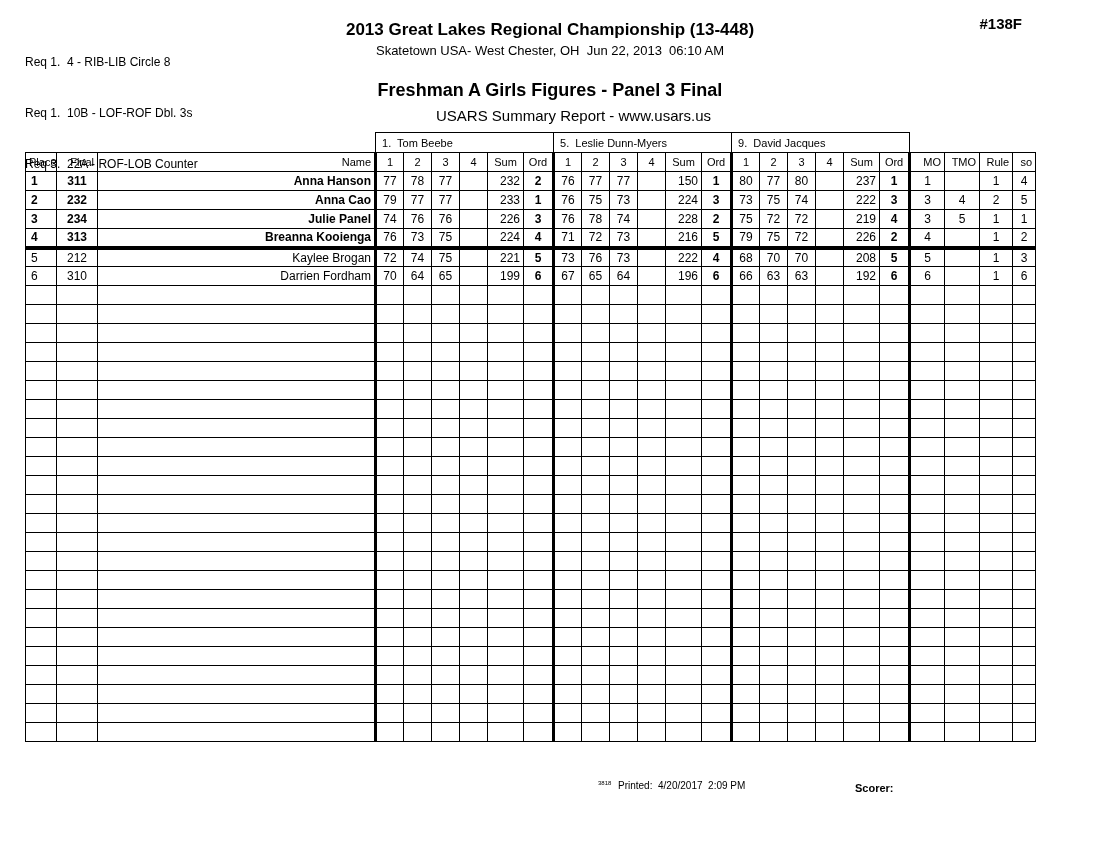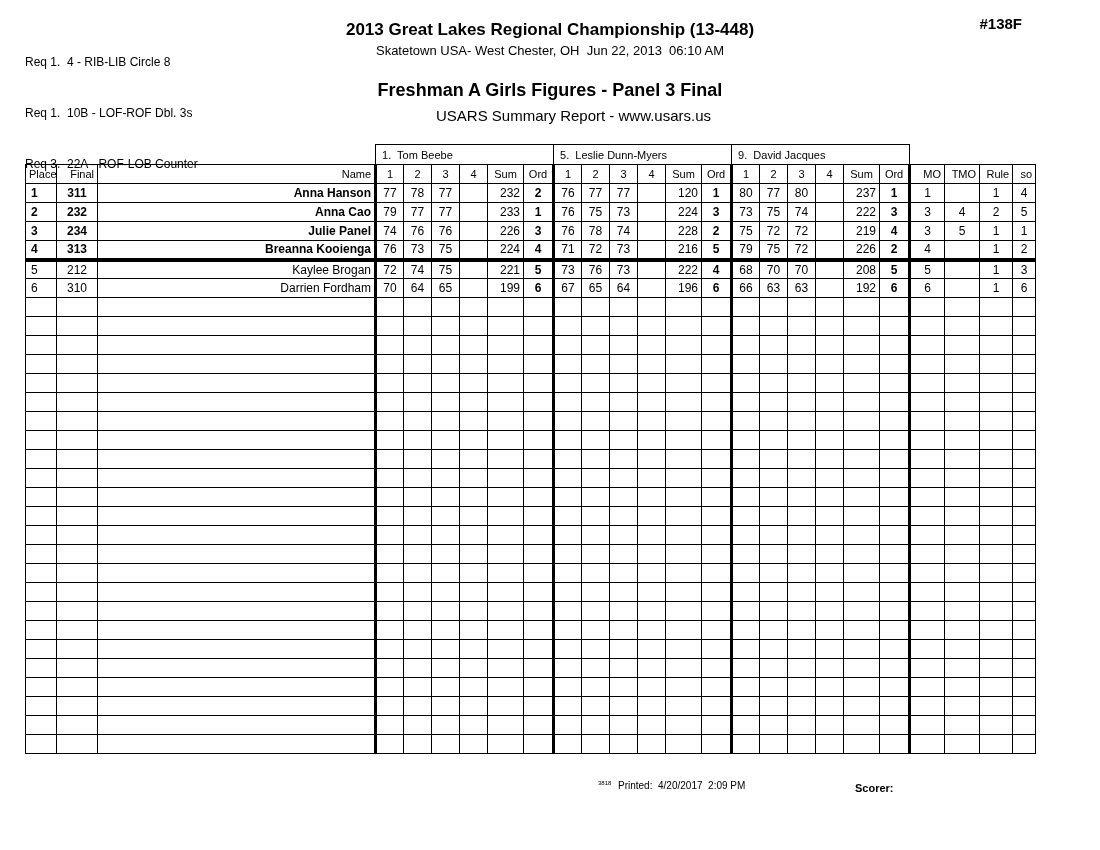--- a/index.html
+++ b/index.html
@@ -14,21 +14,21 @@
 
   .titleblock { position:absolute; left:0; right:0; top:20px; text-align:center; }
   .title1 { font-size:17px; font-weight:bold; }
   .venue  { font-size:13px; margin-top:3px; white-space:pre; }
   .event  { font-size:18px; font-weight:bold; margin-top:22px; }
   .report { font-size:15px; margin-top:6px;margin-left:47px; }
 
   .docnum { position:absolute; right:78px; top:15px; font-size:15px; font-weight:bold; }
 
   #results-table {
-    position:absolute; left:25px; top:144px; width:1010px;
+    position:absolute; left:25px; top:132px; width:1010px;
     border-collapse:collapse; table-layout:fixed; font-size:12px;
   }
   #results-table td {
     border:1px solid #000; height:19px; padding:0 3px;
     overflow:hidden; white-space:nowrap;
   }
   #results-table td.nb { border:none; }
   #results-table td.strip { font-size:11px; padding-left:6px; white-space:pre; height:20px; }
   #results-table tr.hdr td { font-size:11px; }
   .ctr { text-align:center; padding:0 1px !important; }
@@ -133,21 +133,21 @@
           <td class="ctr gl">77</td>
           <td class="ctr">78</td>
           <td class="ctr">77</td>
           <td class="ctr"></td>
           <td class="rgt">232</td>
           <td class="ctr b">2</td>
           <td class="ctr gl">76</td>
           <td class="ctr">77</td>
           <td class="ctr">77</td>
           <td class="ctr"></td>
-          <td class="rgt">120</td>
+          <td class="rgt">150</td>
           <td class="ctr b">1</td>
           <td class="ctr gl">80</td>
           <td class="ctr">77</td>
           <td class="ctr">80</td>
           <td class="ctr"></td>
           <td class="rgt">237</td>
           <td class="ctr b">1</td>
           <td class="ctr gl">1</td>
           <td class="ctr"></td>
           <td class="ctr">1</td>

